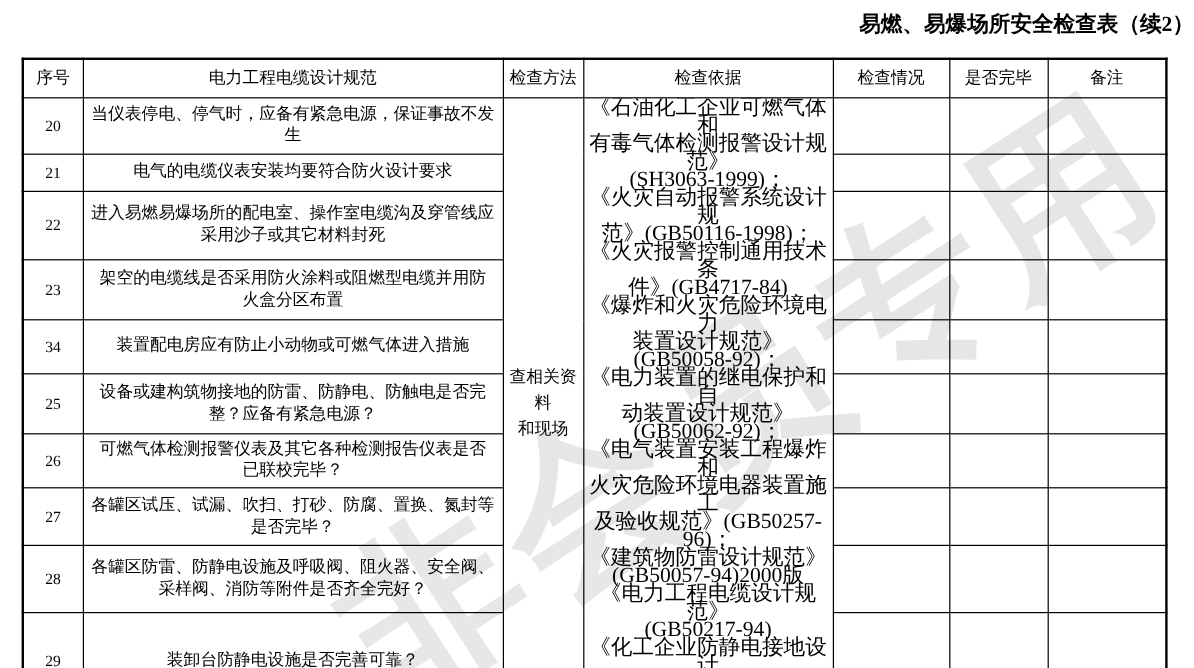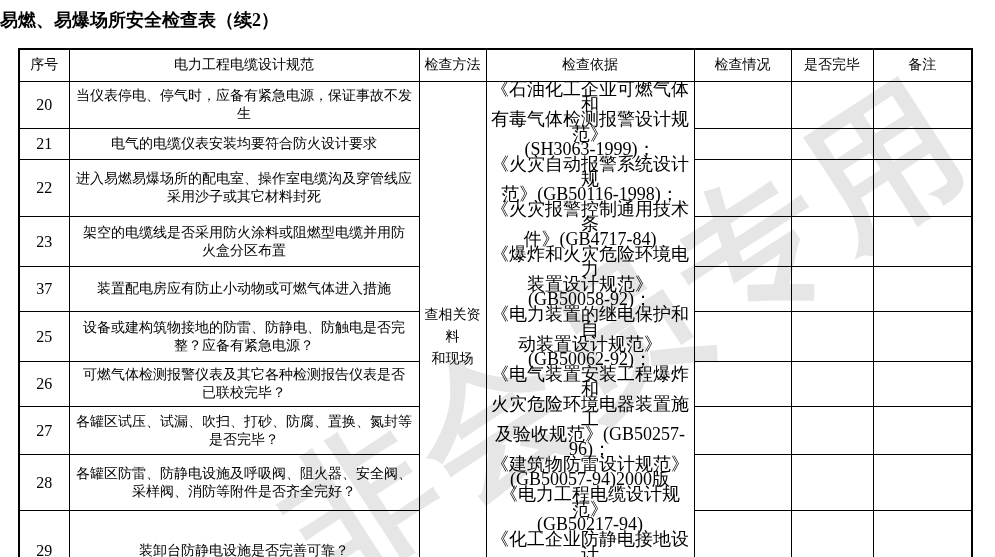--- a/index.html
+++ b/index.html
@@ -32,21 +32,21 @@
     z-index: 0;
     pointer-events: none;
     font-weight: bold;
   }
   .title {
     position: absolute;
     top: 8px;
     left: 0;
     width: 100%;
     margin: 0;
-    text-align: left;
+    text-align: right;
     font-size: 18px;
     font-weight: bold;
     color: #000000;
     z-index: 2;
   }
   table.tbl {
     position: absolute;
     left: 18px;
     top: 48px;
     width: 953px;
@@ -68,21 +68,21 @@
   }
   table.tbl {
     border: 2px solid #000000;
   }
   thead tr { height: 32px; }
   th {
     font-size: 14px;
     font-weight: normal;
   }
   td { font-size: 14px; }
-  td.num { font-size: 16px; font-family: "Liberation Serif", "DejaVu Serif", serif; }
+  td.num { font-size: 13px; font-family: "Liberation Serif", "DejaVu Serif", serif; }
   td.content {
     white-space: pre-line;
     line-height: 18px;
   }
   td.method {
     white-space: pre-line;
     line-height: 22px;
     margin-left: 36px;
   }
   td.basis {
@@ -178,21 +178,21 @@
         </tr>
         <tr>
           <td class="num">23</td>
           <td class="content">架空的电缆线是否采用防火涂料或阻燃型电缆并用防
 火盒分区布置</td>
           <td></td>
           <td></td>
           <td></td>
         </tr>
         <tr>
-          <td class="num">37</td>
+          <td class="num">34</td>
           <td class="content">装置配电房应有防止小动物或可燃气体进入措施</td>
           <td></td>
           <td></td>
           <td></td>
         </tr>
         <tr>
           <td class="num">25</td>
           <td class="content">设备或建构筑物接地的防雷、防静电、防触电是否完
 整？应备有紧急电源？</td>
           <td></td>

